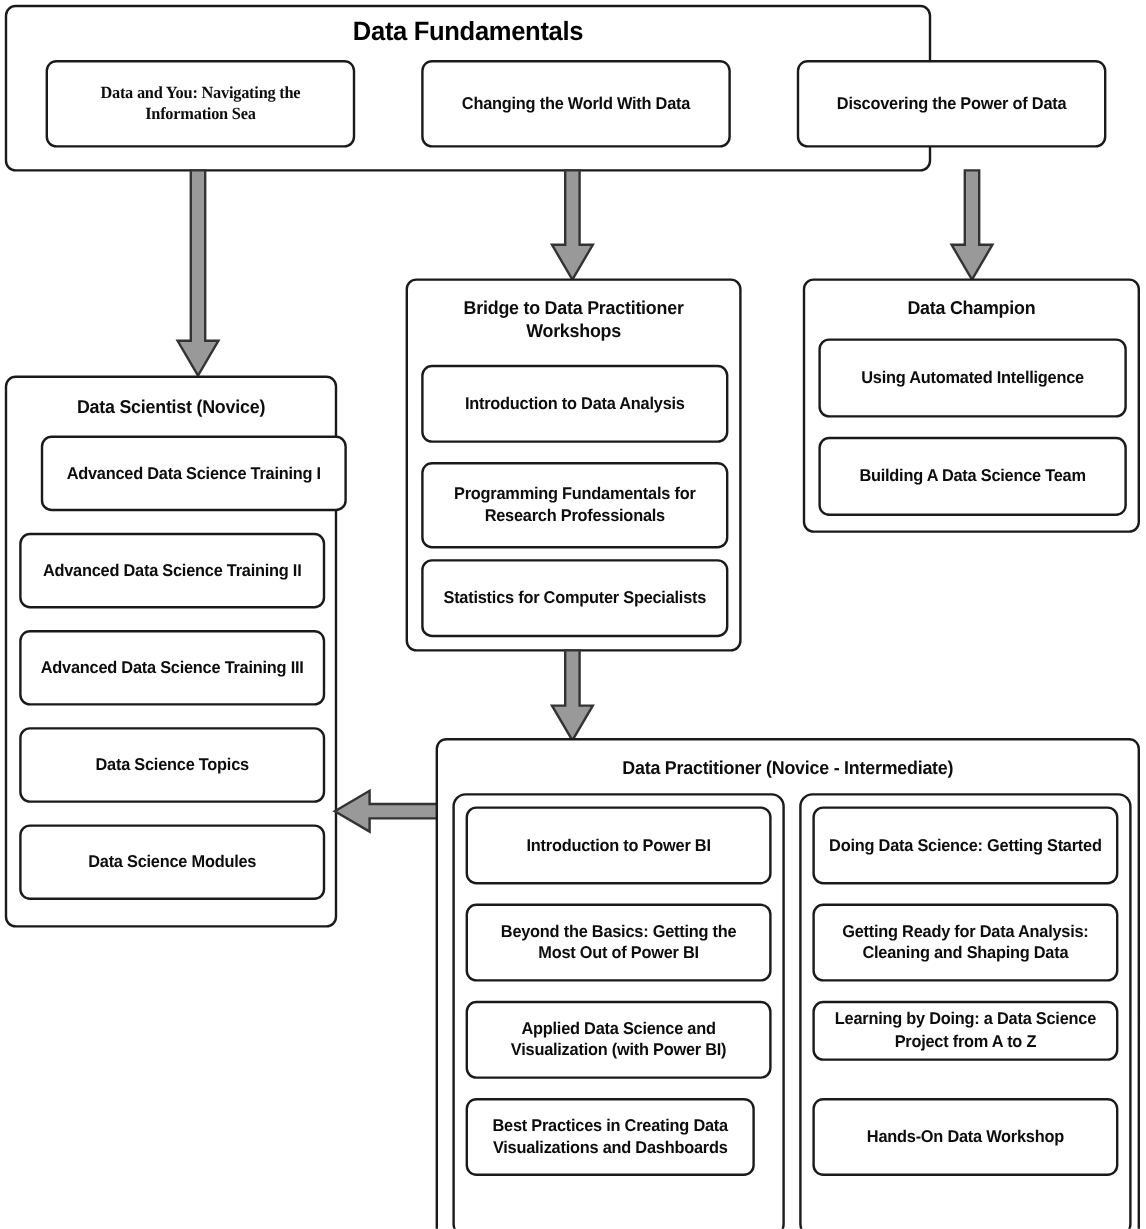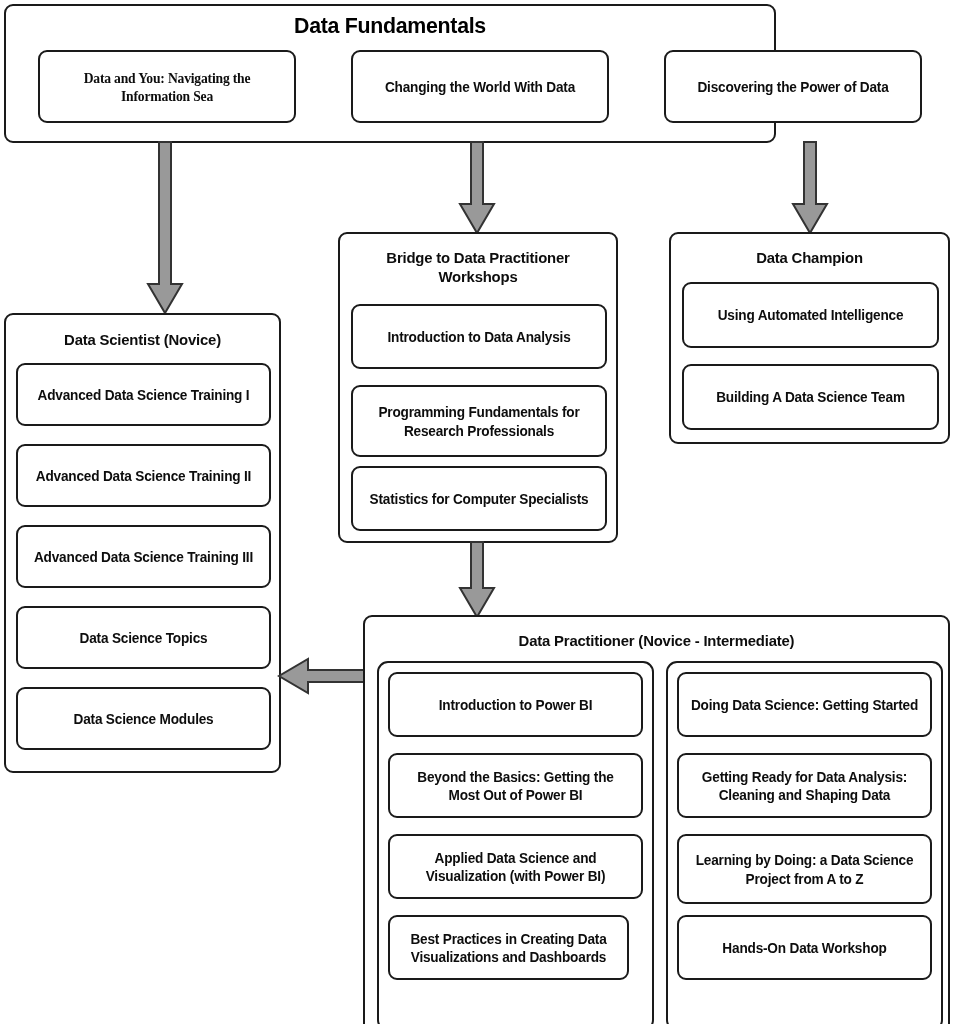--- a/index.html
+++ b/index.html
@@ -109,21 +109,21 @@
 
   <div class="arrow" style="left:792px; top:142px; width:36px; height:92px;">
     <svg width="36" height="92" viewBox="0 0 36 92">
       <polygon points="12,0 24,0 24,62 35,62 18,91 1,62 12,62" fill="#999999" stroke="#333333" stroke-width="2"></polygon>
     </svg>
   </div>
 
   <div class="panel" style="left:4px; top:313px; width:277px; height:460px;">
     <div class="panel-title" style="top:15px;">Data Scientist (Novice)</div>
 
-    <div class="card" style="left:10px; top:48px; width:255px; height:63px;text-decoration:underline;">
+    <div class="card" style="left:28px; top:48px; width:255px; height:63px;text-decoration:underline;">
       <div class="card-label">Advanced Data Science Training I</div>
     </div>
     <div class="card" style="left:10px; top:129px; width:255px; height:63px;">
       <div class="card-label">Advanced Data Science Training II</div>
     </div>
     <div class="card" style="left:10px; top:210px; width:255px; height:63px;">
       <div class="card-label">Advanced Data Science Training III</div>
     </div>
     <div class="card" style="left:10px; top:291px; width:255px; height:63px;">
       <div class="card-label">Data Science Topics</div>
@@ -188,21 +188,21 @@
       </div>
     </div>
 
     <div class="subgroup" style="left:301px; top:44px; width:277px; height:370px;">
       <div class="card" style="left:9px; top:9px; width:255px; height:65px;">
         <div class="card-label">Doing Data Science: Getting Started</div>
       </div>
       <div class="card" style="left:9px; top:90px; width:255px; height:65px;">
         <div class="card-label">Getting Ready for Data Analysis: Cleaning and Shaping Data</div>
       </div>
-      <div class="card" style="left:9px; top:171px; width:255px; height:70px;">
+      <div class="card" style="left:9px; top:171px; width:255px; height:50px;">
         <div class="card-label">Learning by Doing: a Data Science Project from A to Z</div>
       </div>
       <div class="card" style="left:9px; top:252px; width:255px; height:65px;">
         <div class="card-label">Hands-On Data Workshop</div>
       </div>
     </div>
   </div>
 
 </div>
 

